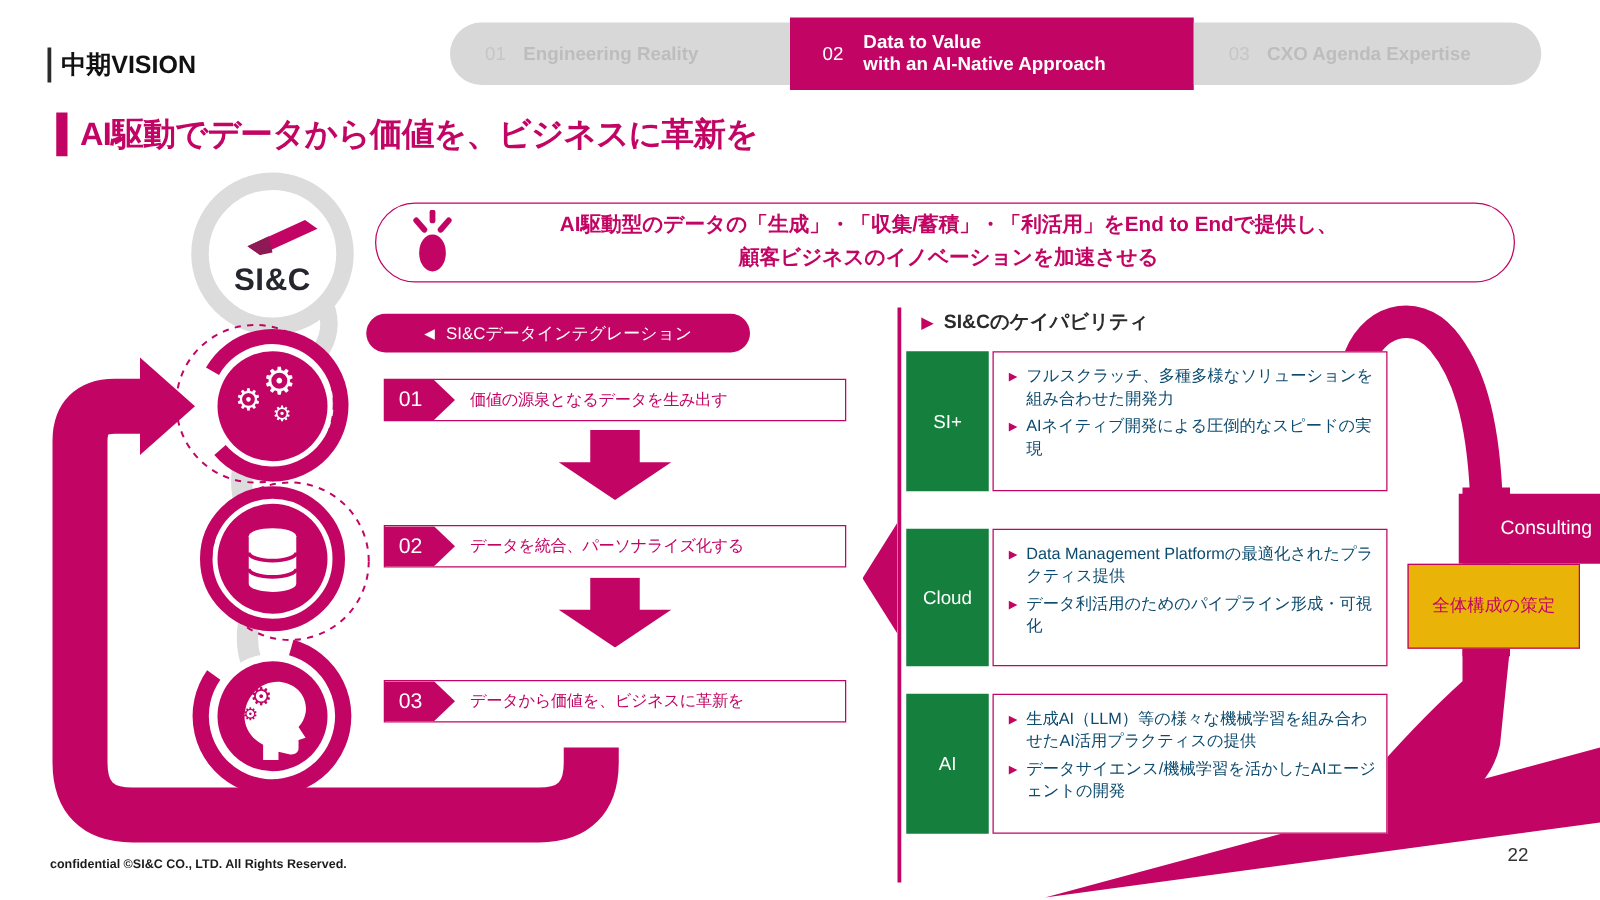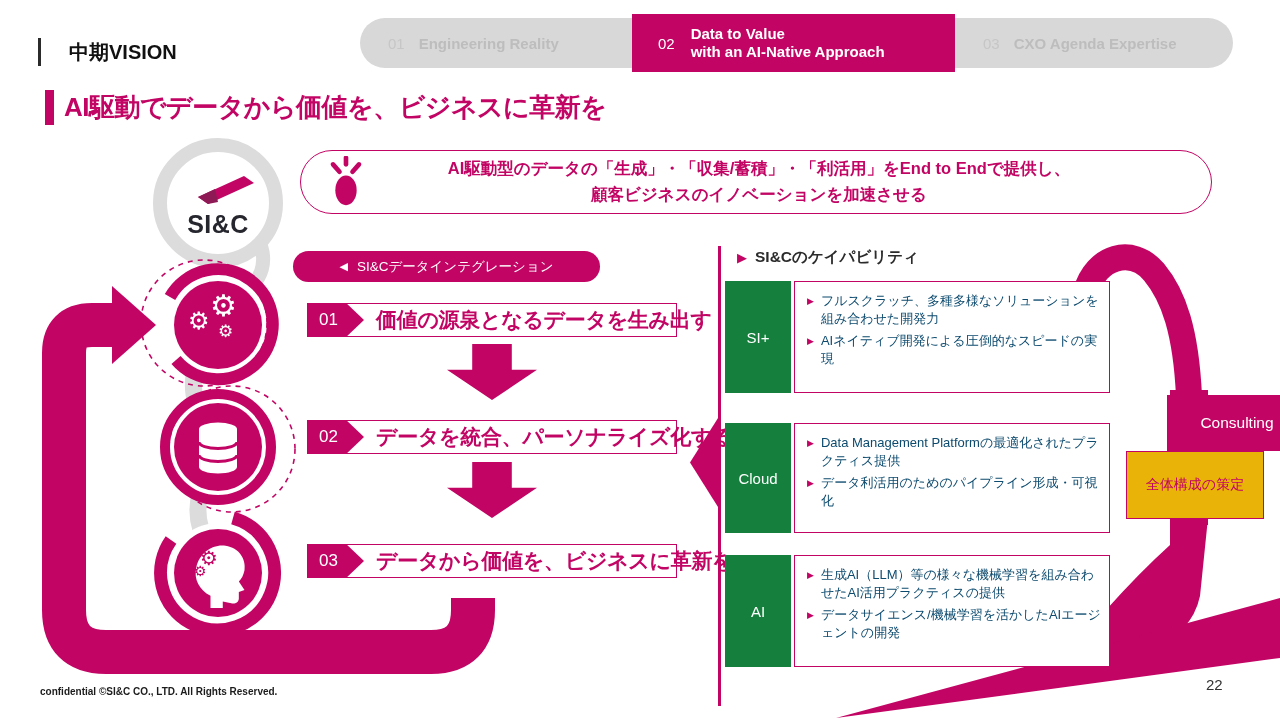--- a/index.html
+++ b/index.html
@@ -1,54 +1,54 @@
 <!DOCTYPE html>
 <html><head>
 <meta charset="utf-8">
 <style>
   html,body{margin:0;padding:0;}
   body{font-family:"Liberation Sans","DejaVu Sans",sans-serif;background:#fff;}
   .slide{position:relative;width:1280px;height:720px;overflow:hidden;background:#fff;}
   .abs{position:absolute;}
   
-  .eyebrow{left:38px;top:38px;border-left:3px solid #2b2b2b;padding-left:28px;
+  .eyebrow{left:38px;top:38px;border-left:3px solid #2b2b2b;padding-left:8px;
     font-size:20px;font-weight:bold;color:#111;line-height:28px;}
   .main-title{left:45px;top:90px;display:flex;align-items:center;}
   .main-title .bar{width:9px;height:35px;background:#C20564;}
   .main-title .txt{margin-left:10px;font-size:26px;font-weight:bold;color:#C20564;letter-spacing:-0.5px;}
   
   .tabs{left:360px;top:15px;display:flex;align-items:center;height:56px;}
   .tab{display:flex;align-items:center;box-sizing:border-box;}
   .tab-gray{background:#D8D8D8;height:50px;color:#BDBDBD;}
   .tab-gray .num{color:#C6C6C6;font-size:15px;margin:0 14px 0 28px;}
   .tab-gray .lbl{font-size:15px;font-weight:bold;}
   .tab1{width:272px;border-radius:25px 0 0 25px;}
   .tab3{width:278px;border-radius:0 25px 25px 0;}
   .tab-active{background:#C20564;height:58px;width:323px;color:#fff;}
   .tab-active .num{font-size:15px;margin:0 16px 0 26px;color:#fff;}
   .tab-active .lbl2{font-size:15px;font-weight:bold;line-height:1.18;}
   
-  .callout{left:300px;top:150px;width:912px;height:64px;border:1.5px solid #C20564;border-radius:33px;
+  .callout{left:300px;top:162px;width:912px;height:64px;border:1.5px solid #C20564;border-radius:33px;
     display:flex;align-items:center;box-sizing:border-box;}
   .callout .txt{flex:1;text-align:center;color:#C20564;font-size:16.5px;font-weight:600;line-height:1.55;
     margin-right:60px;}
   .callout .ico{margin-left:24px;}
   
   .logo-box{left:166px;top:152px;width:104px;height:104px;text-align:center;}
   .logo-text{position:absolute;left:0;right:0;top:58px;font-size:25px;font-weight:bold;color:#26262e;letter-spacing:0.5px;}
   
   .int-pill{left:293px;top:251px;width:307px;height:31px;background:#C20564;border-radius:16px;
     color:#fff;display:flex;align-items:center;justify-content:center;font-size:13.5px;}
   .int-pill .mk{font-size:11px;margin-right:9px;}
   .step{left:307px;width:370px;height:34px;background:#fff;border:1.6px solid #C20564;
     display:flex;align-items:center;box-sizing:border-box;}
   .step .num{flex:0 0 56px;height:100%;background:#C20564;color:#fff;font-size:17px;
     display:flex;align-items:center;padding-left:11px;box-sizing:border-box;
     clip-path:polygon(0 0,70% 0,100% 50%,70% 100%,0 100%);}
-  .step .lbl{margin-left:12px;color:#C20564;font-size:21px;font-weight:bold;letter-spacing:-0.3px;white-space:nowrap;}
+  .step .lbl{margin-left:12px;color:#C20564;font-size:13px;font-weight:normal;letter-spacing:-0.3px;white-space:nowrap;}
   .down-arrow{left:447px;width:90px;height:56px;background:#C20564;
     clip-path:polygon(28% 0,72% 0,72% 46%,100% 46%,50% 100%,0 46%,28% 46%);}
   .left-chevron{left:690px;top:418px;width:28px;height:89px;background:#C20564;
     clip-path:polygon(100% 0,100% 100%,0 50%);}
   
   .vline{left:718px;top:246px;width:3px;height:460px;background:#C20564;}
   .cap-header{left:737px;top:247px;display:flex;align-items:center;}
   .cap-header .mk{color:#C20564;font-size:13px;margin-right:8px;}
   .cap-header .tt{color:#2b2b2b;font-size:15.5px;font-weight:bold;}
   .cap-row{position:absolute;left:725px;display:flex;}

